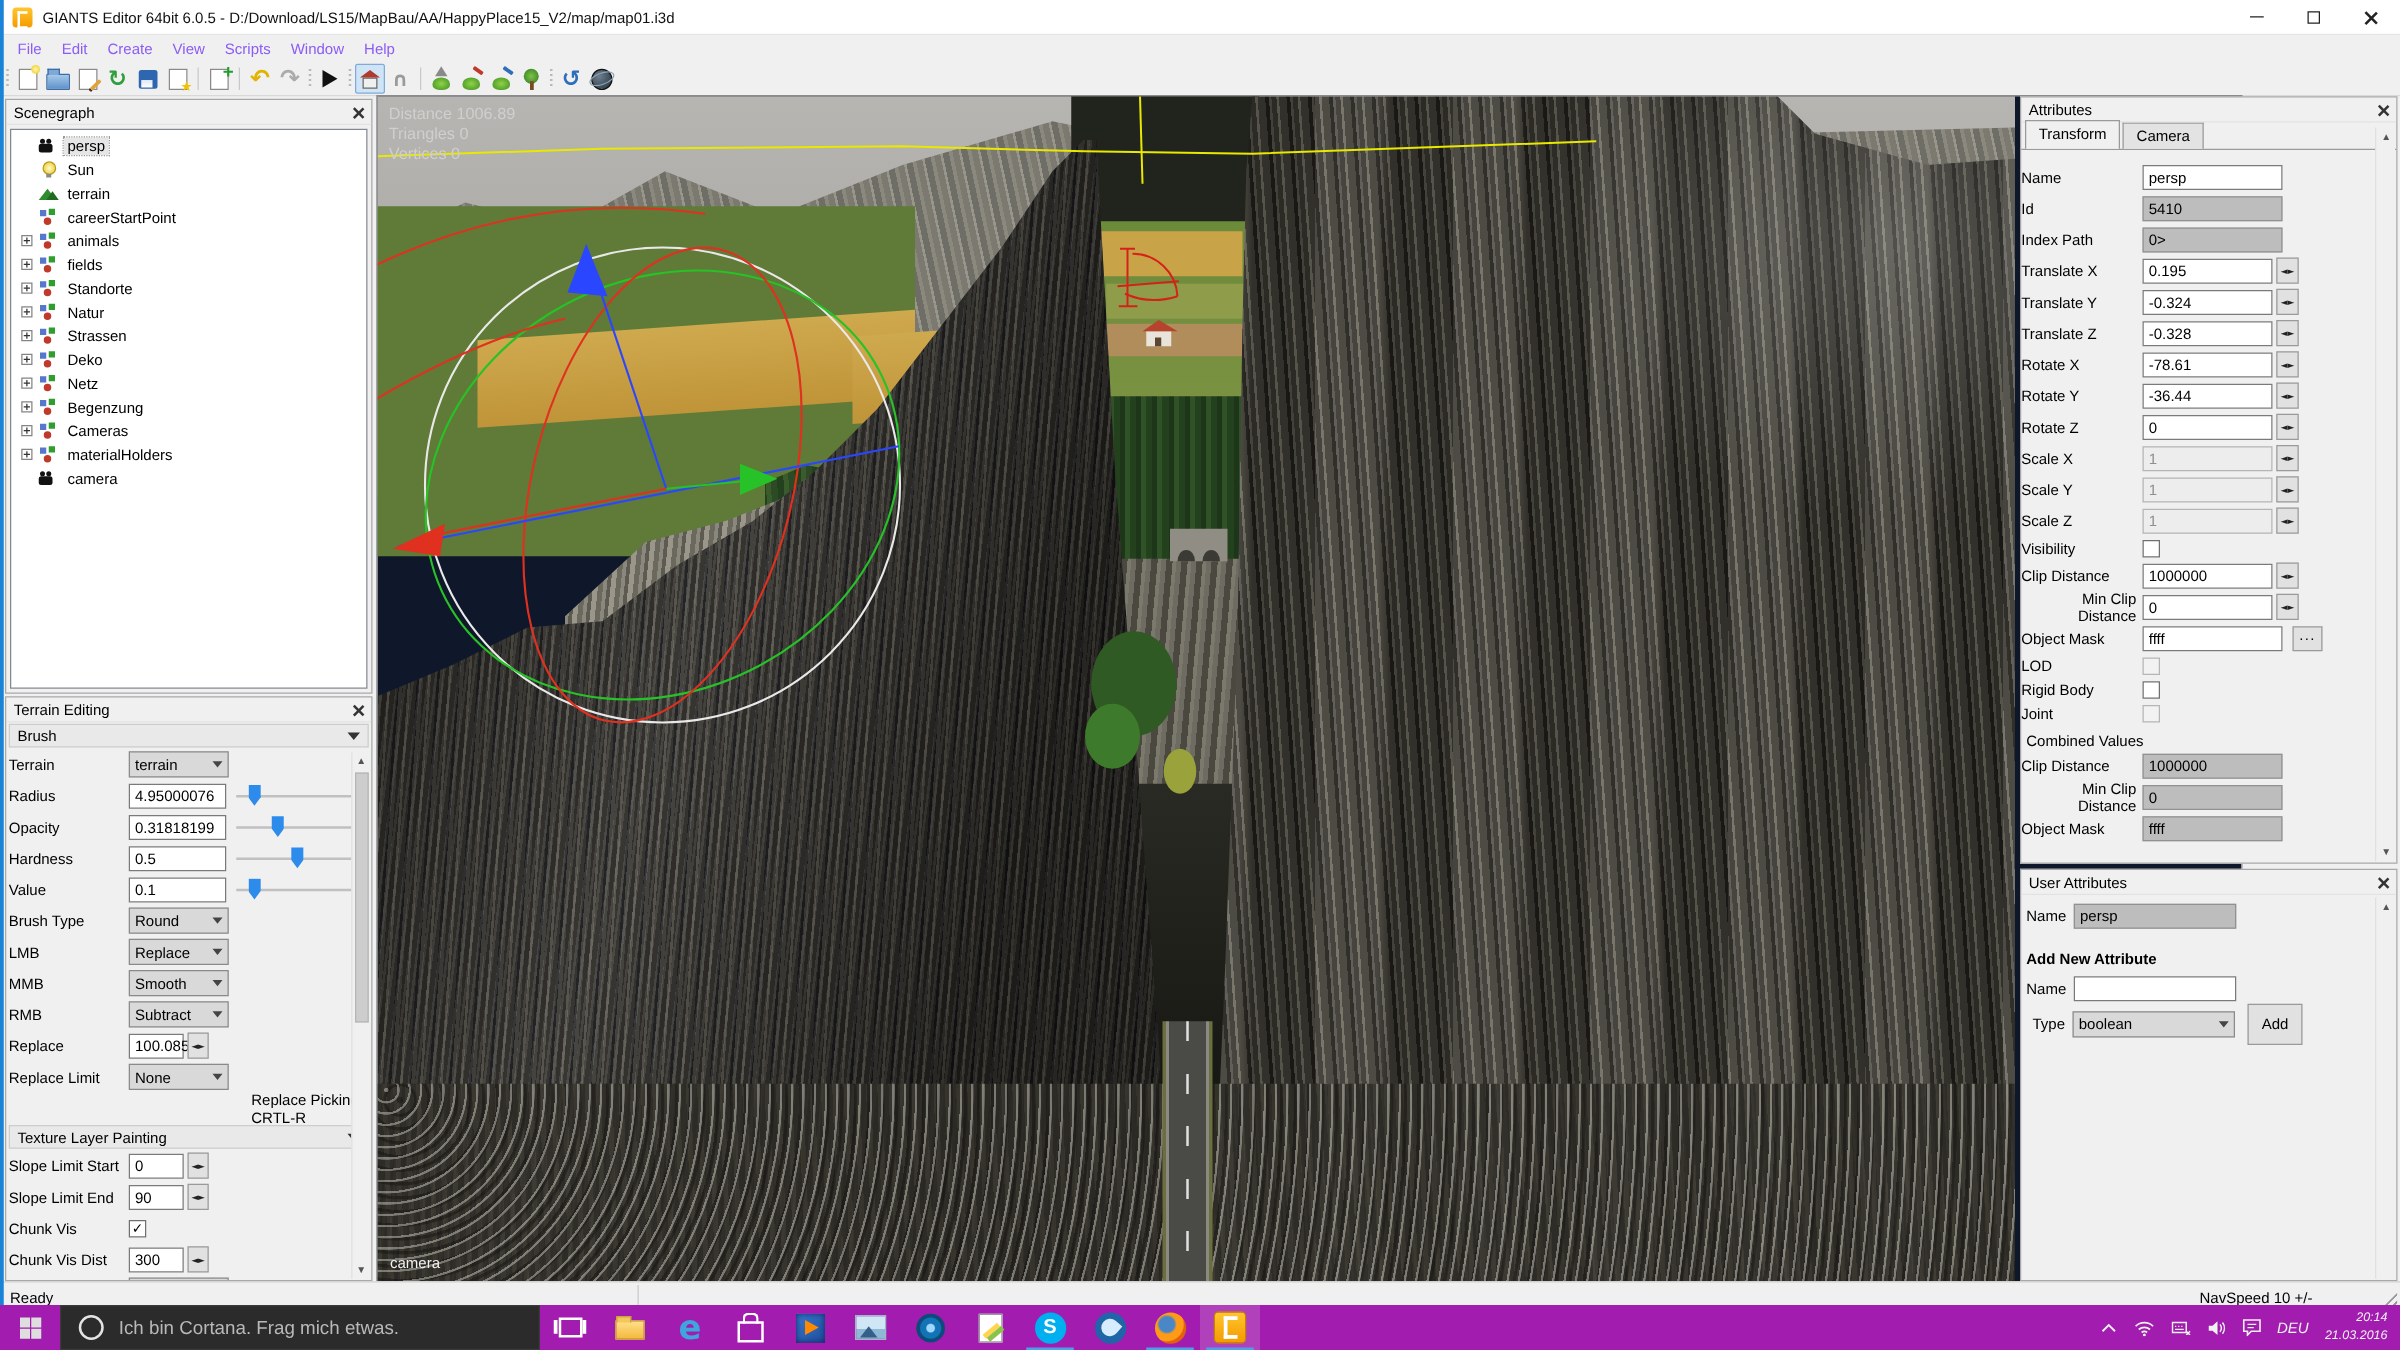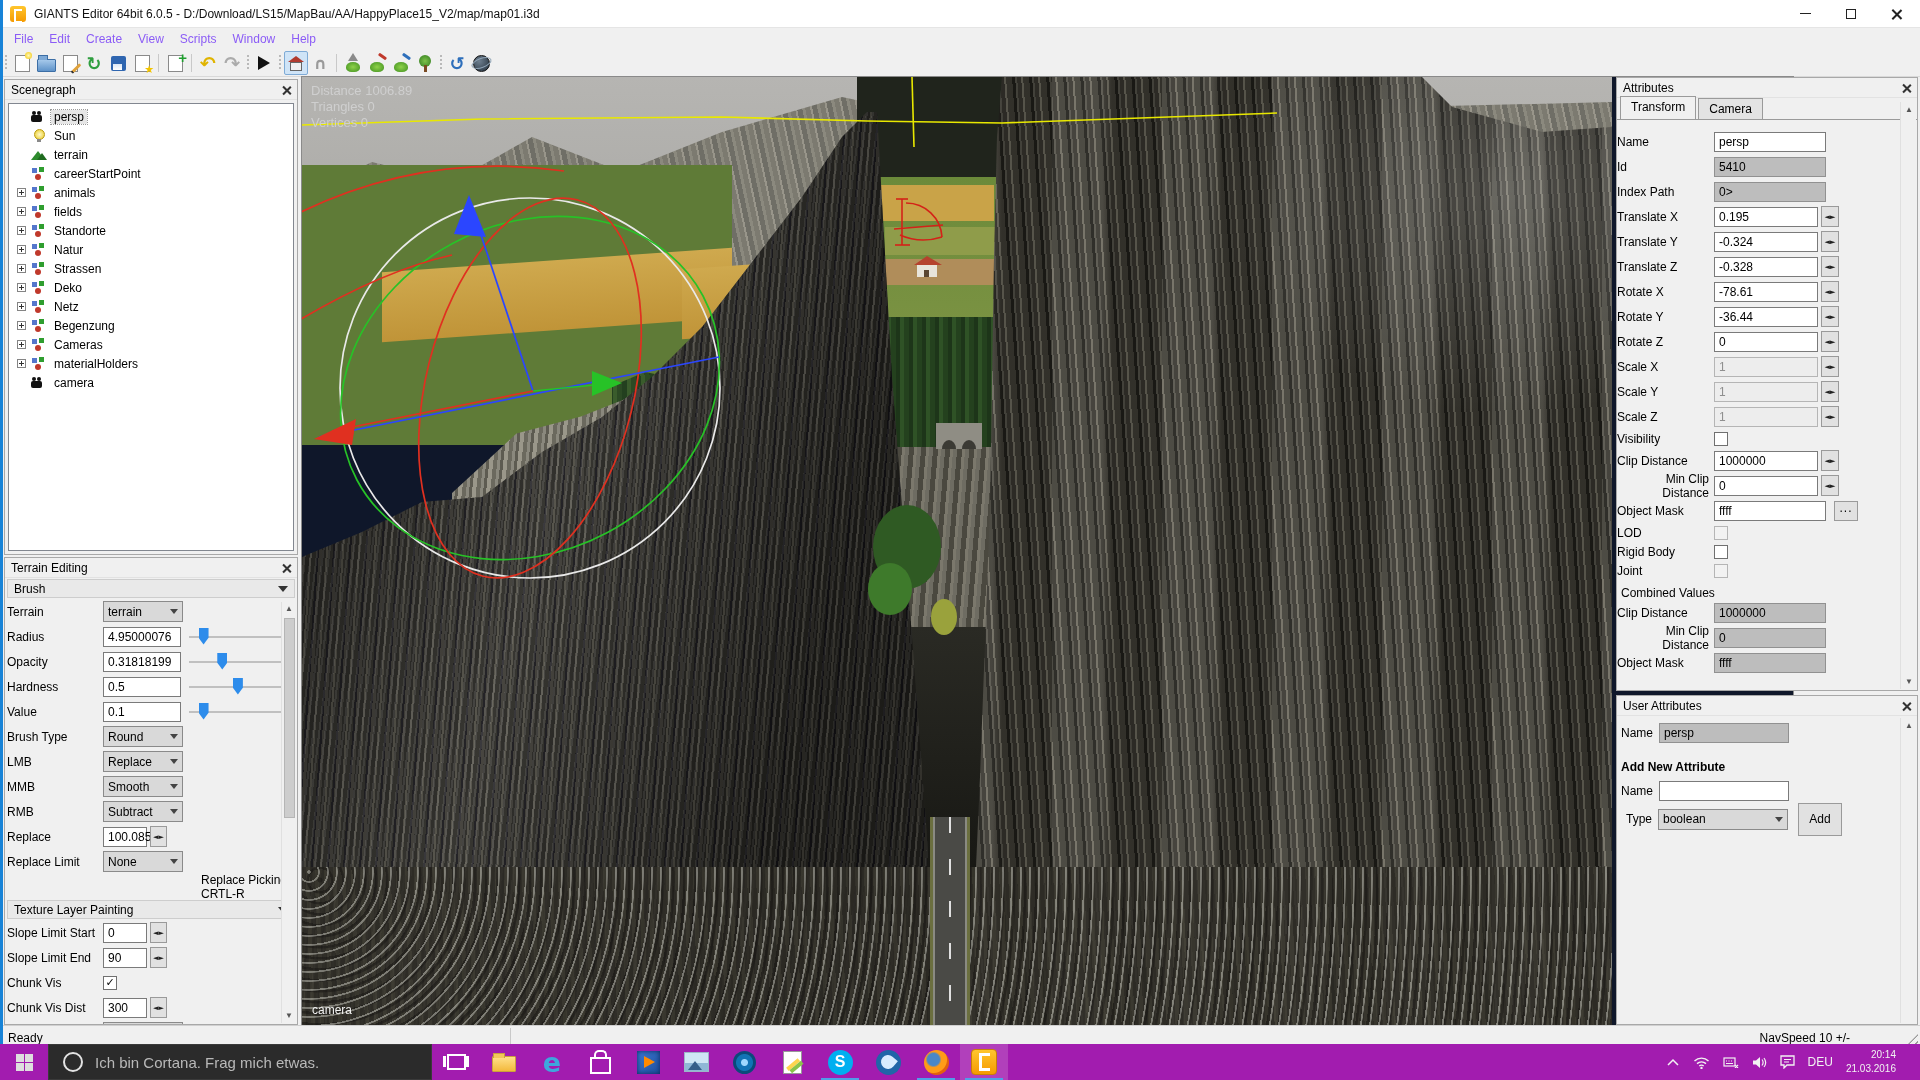--- a/index.html
+++ b/index.html
@@ -243,21 +243,21 @@
   .app[data-app="disc-tool"] .glyph::before{content:"";width:23px;height:23px;border-radius:50%;background:radial-gradient(circle,#9fd8ff 0 3px,#1273b5 4px 8px,#0b4a7a 9px 12px);}
   .app[data-app="notepad-pp"] .glyph::before{content:"";width:17px;height:21px;background:#fff;border:1px solid #999;}
   .app[data-app="notepad-pp"] .glyph::after{content:"";position:absolute;right:2px;bottom:7px;width:15px;height:4px;background:#8bc34a;transform:rotate(-40deg);box-shadow:-1px -4px 0 #ffd54f;}
   .app[data-app="skype"] .glyph::before{content:"";width:25px;height:25px;border-radius:50%;background:#00aff0;}
   .app[data-app="skype"] .glyph::after{content:"S";position:absolute;color:#fff;font-weight:bold;font-size:16px;}
   .app[data-app="thunderbird"] .glyph::before{content:"";width:25px;height:25px;border-radius:50%;background:#2065a8;}
   .app[data-app="thunderbird"] .glyph::after{content:"";position:absolute;width:14px;height:14px;border-radius:50% 0 50% 50%;background:#d8ecff;transform:rotate(40deg);}
   .app[data-app="firefox"] .glyph::before{content:"";width:25px;height:25px;border-radius:50%;background:radial-gradient(circle at 38% 38%,#4a87c7 0 6px,#ff9b17 8px 13px,#e3600d 14px);}
   .app[data-app="giants-editor"] .glyph::before{content:"";width:24px;height:24px;border-radius:4px;background:linear-gradient(#ffc62e,#f59a00);border:1px solid #c97f06;}
   .app[data-app="giants-editor"] .glyph::after{content:"";position:absolute;width:8px;height:12px;border:3px solid #fff;border-right:none;}
-  .tray{margin-left:auto;display:flex;align-items:center;gap:13px;padding-right:24px;color:#f2f2f2;}
+  .tray{margin-left:auto;display:flex;align-items:center;gap:13px;padding-right:10px;color:#f2f2f2;font-style:italic;}
   .trayicon{display:flex;align-items:center;justify-content:center;}
   .lang{font-size:12px;}
   .clock{text-align:right;font-size:10px;line-height:14px;}
 </style>
 </head>
 <body>
 
 <div id="screen">
 
   <div id="titlebar">

